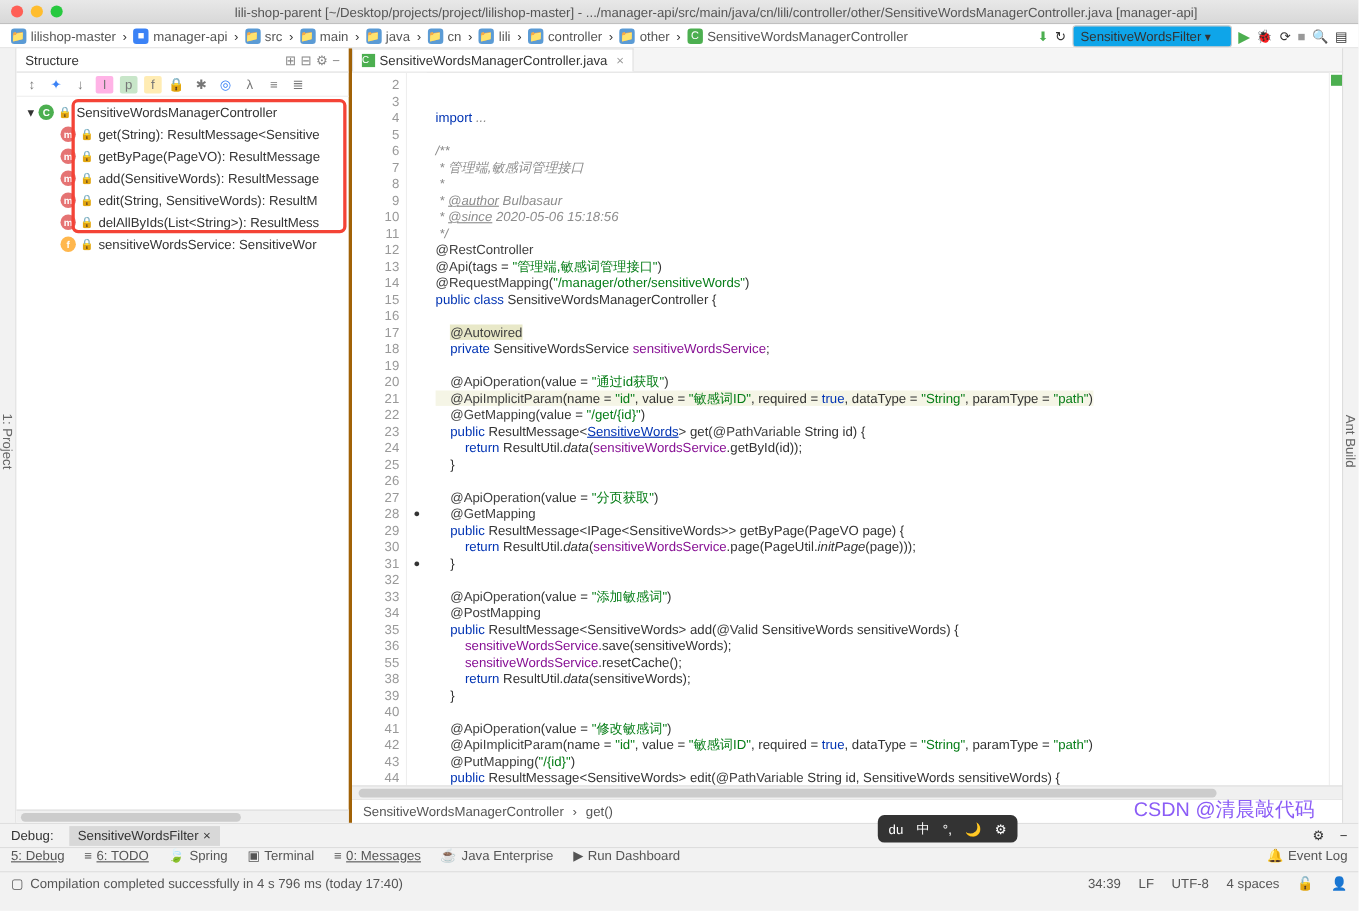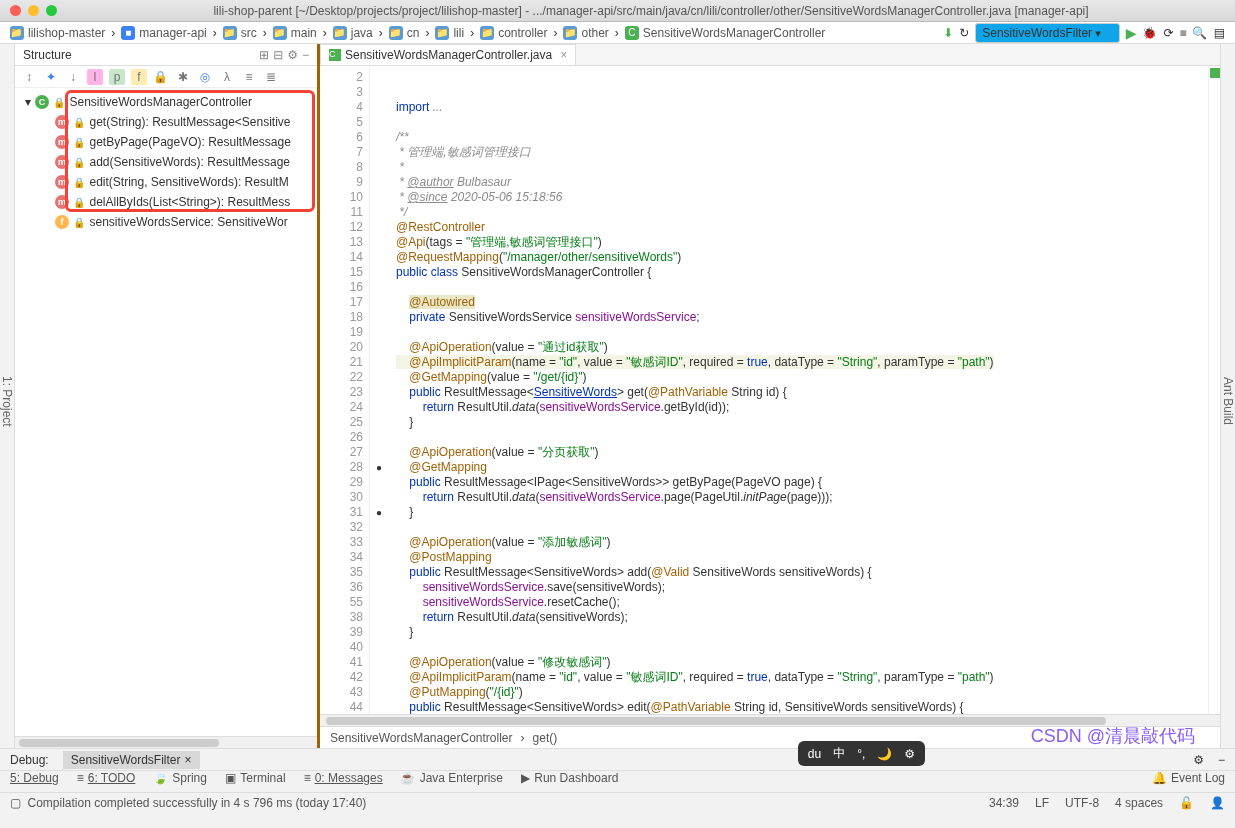--- a/index.html
+++ b/index.html
@@ -34,21 +34,21 @@
 .editor { flex:1; display:flex; flex-direction:column; background:#fff; position:relative;}
 .tabs { height:22px; background:#f5f5f5; border-bottom:1px solid #ddd; display:flex; align-items:end; }
 .tab { background:#fff; border:1px solid #ddd; border-bottom:none; padding:3px 8px; display:flex; align-items:center; gap:4px; font-size:12px; }
 .tab .x{color:#999;margin-left:4px;}
 .code-area { flex:1; display:flex; font-family:Menlo,Monaco,Consolas,monospace; font-size:12px; line-height:15px; overflow:hidden;}
 .gutter { width:50px; text-align:right; color:#999; background:#fff; border-right:1px solid #eee; padding:4px 6px 4px 0;}
 .marks{width:18px;background:#fff;padding-top:4px;}
 .mark{height:15px;display:flex;align-items:center;justify-content:center;font-size:10px;}
 .code { flex:1; padding:4px 8px; white-space:pre; color:#333; position:relative;}
 .hl-line{background:#f5f5e6;}
-.kw{color:#0033b3;font-weight:normal;} .str{color:#067d17;} .cm{color:#8c8c8c;font-style:italic;} .an{color:#a16207;} .id{color:#871094;} .lnk{color:#0033b3;text-decoration:underline;}
+.kw{color:#0033b3;font-weight:normal;} .str{color:#067d17;} .cm{color:#8c8c8c;font-style:italic;} .an{color:#404040;} .id{color:#871094;} .lnk{color:#0033b3;text-decoration:underline;}
 .crumb-bar{height:22px;border-top:1px solid #ddd;display:flex;align-items:center;padding:0 10px;gap:8px;font-size:12px;color:#555;}
 .bottom-tools{height:22px;background:#f2f2f2;border-top:1px solid #ddd;display:flex;align-items:flex-start;padding:0 10px;gap:18px;font-size:12px;color:#555;}
 .bottom-tools .bt{display:flex;align-items:center;gap:4px;}
 .statusbar{height:20px;background:#f2f2f2;border-top:1px solid #ddd;display:flex;align-items:center;padding:0 10px;font-size:11px;color:#555;}
 .statusbar .sr{margin-left:auto;display:flex;gap:16px;align-items:flex-end;}
 .debug-bar{height:22px;background:#f2f2f2;border-top:1px solid #ddd;display:flex;align-items:center;padding:0 10px;gap:14px;font-size:12px;}
 .debug-tab{background:#d8d8d8;padding:2px 8px;display:flex;align-items:center;gap:4px;}
 .watermark{position:absolute;right:40px;bottom:80px;color:#8b5cf6;font-size:18px;pointer-events:none;font-weight:300;}
 .floating{position:absolute;right:310px;bottom:62px;background:#333;border-radius:6px;padding:4px 10px;display:flex;gap:12px;color:#fff;align-items:center;}
 .err-stripe{width:12px;background:#fff;border-left:1px solid #eee;}

